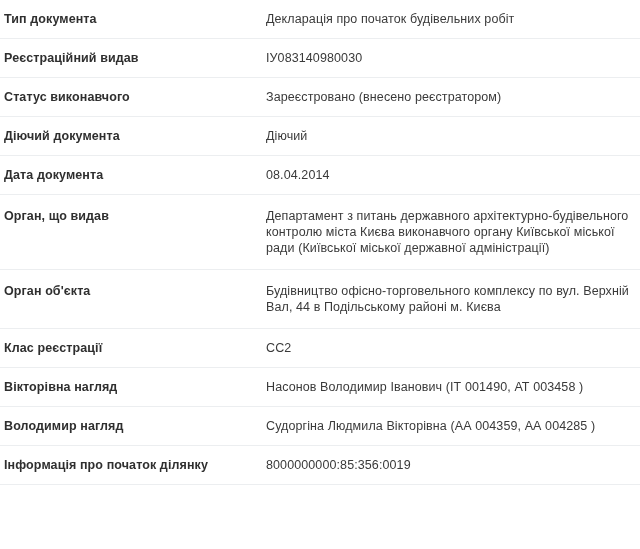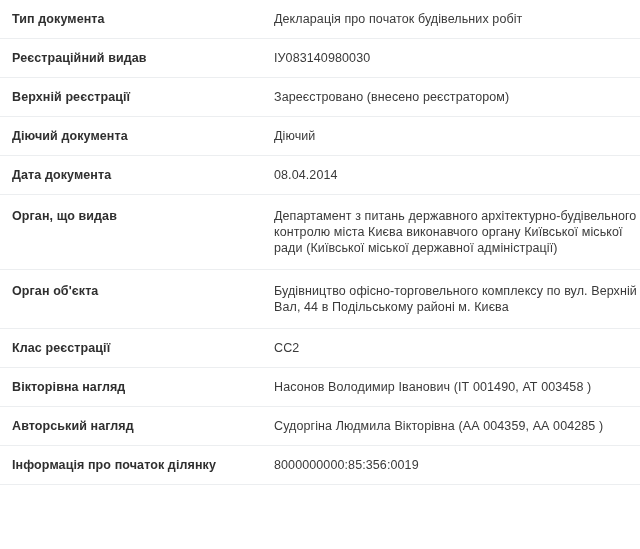--- a/index.html
+++ b/index.html
@@ -22,21 +22,21 @@
   }
   .doc-table tr {
     border-bottom: 1px solid #eceef0;
   }
   .doc-table td {
     vertical-align: top;
     padding: 0;
   }
   td.label-cell {
     width: 252px;
-    padding: 11px 10px 11px 12px;
+    padding: 11px 10px 11px 4px;
     font-size: 12.5px;
     font-weight: bold;
     color: #2f2f2f;
     line-height: 16px;
     letter-spacing: 0.1px;
   }
   td.value-cell {
     width: 388px;
     padding: 11px 8px 11px 0;
     font-size: 12.5px;
@@ -66,21 +66,21 @@
         <span class="value-line">Декларація про початок будівельних робіт</span>
       </td>
     </tr>
     <tr>
       <td class="label-cell">Реєстраційний видав</td>
       <td class="value-cell">
         <span class="value-line">ІУ083140980030</span>
       </td>
     </tr>
     <tr>
-      <td class="label-cell">Верхній реєстрації</td>
+      <td class="label-cell">Статус виконавчого</td>
       <td class="value-cell">
         <span class="value-line">Зареєстровано (внесено реєстратором)</span>
       </td>
     </tr>
     <tr>
       <td class="label-cell">Діючий документа</td>
       <td class="value-cell">
         <span class="value-line">Діючий</span>
       </td>
     </tr>
@@ -111,21 +111,21 @@
         <span class="value-line">СС2</span>
       </td>
     </tr>
     <tr>
       <td class="label-cell">Вікторівна нагляд</td>
       <td class="value-cell">
         <span class="value-line">Насонов Володимир Іванович (ІТ 001490, АТ 003458 )</span>
       </td>
     </tr>
     <tr>
-      <td class="label-cell">Авторський нагляд</td>
+      <td class="label-cell">Володимир нагляд</td>
       <td class="value-cell">
         <span class="value-line">Судоргіна Людмила Вікторівна (АА 004359, АА 004285 )</span>
       </td>
     </tr>
     <tr>
       <td class="label-cell">Інформація про початок ділянку</td>
       <td class="value-cell">
         <span class="value-line">8000000000:85:356:0019</span>
       </td>
     </tr>

